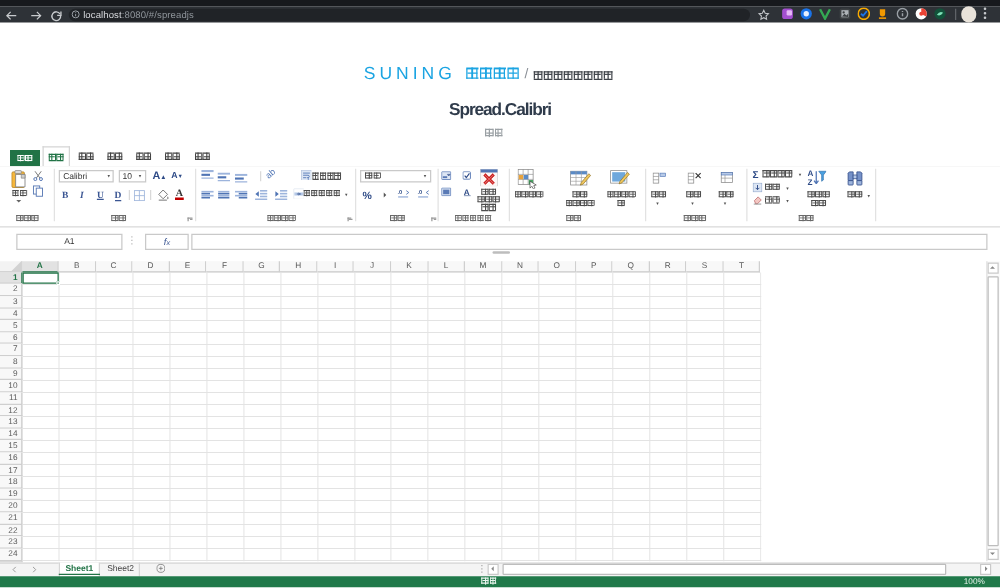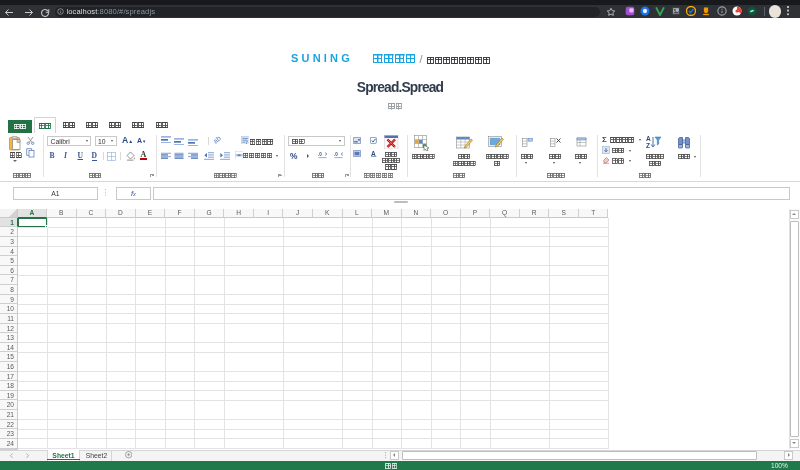--- a/index.html
+++ b/index.html
@@ -68,25 +68,25 @@
       <path d="M7 .7 a6.3 6.3 0 0 1 5.5 9.3 l-5.5-2.7 z" fill="#ea4335"></path>
       <circle cx="7" cy="7" r="2.2" fill="#ea4335"></circle>
     </svg>
 <svg class="abs" style="left:747px;top:6.2px" width="10" height="10" viewBox="0 0 14 14">
       <circle cx="7" cy="7" r="6.3" fill="#12523a"></circle>
       <path d="M3.5 8 q3.5-4.5 7-2 q-3.5 4.5-7 2" fill="#7ee2b8"></path>
     </svg>
 <div class="abs" style="left:763.6px;top:7.4px;width:0.8px;height:8.6px;background:#5f6368"></div>
 <div class="abs" style="left:769px;top:5.4px;width:12.4px;height:12.4px;border-radius:50%;background:#e9e3da"></div>
 <div class="abs" style="left:787.4px;top:6px;width:1.7px;height:1.7px;border-radius:50%;background:#c7cacd;box-shadow:0 3.6px 0 #c7cacd,0 7.2px 0 #c7cacd"></div>
-<div class="abs" style="left:291px;top:51.2px;font-size:11px;line-height:15.5px;font-weight:bold;color:#1ba4e2;letter-spacing:3.2px">SUNING</div>
+<div class="abs" style="left:291px;top:51.2px;font-size:14px;line-height:15.5px;font-weight:normal;color:#1ba4e2;letter-spacing:3.2px">SUNING</div>
 <div class="abs" style="left:372.5px;top:53.6px;font-size:11.4px;line-height:11.4px;color:#1ba4e2"><i class="h"></i><i class="h"></i><i class="h"></i><i class="h"></i></div>
 <div class="abs" style="left:419.5px;top:53.5px;font-size:11px;line-height:11px;color:#8a8f96">/</div>
 <div class="abs" style="left:426.5px;top:56.2px;font-size:8.3px;line-height:8.3px;color:#3f4349"><i class="h"></i><i class="h"></i><i class="h"></i><i class="h"></i><i class="h"></i><i class="h"></i><i class="h"></i><i class="h"></i></div>
-<div class="abs" style="left:0;top:80.2px;width:800px;text-align:center;font-size:13.8px;font-weight:bold;color:#2f3b4b;letter-spacing:-0.85px">Spread.Spread</div>
+<div class="abs" style="left:0;top:80.2px;width:800px;text-align:center;font-size:13.8px;font-weight:bold;color:#2f3b4b;letter-spacing:-0.85px">Spread.Calibri</div>
 <div class="abs" style="left:388px;top:103px;font-size:7.4px;line-height:7.4px;color:#9aa0a4"><i class="h"></i><i class="h"></i></div>
 <div class="abs" style="left:0;top:132.5px;width:800px;height:0.8px;background:#d5d5d5"></div>
 <div class="abs" style="left:7.5px;top:119.5px;width:24.5px;height:13.800000000000011px;background:#217346;color:#fff;font-size:6.6px;display:flex;align-items:center;justify-content:center">
       <i class="h"></i>
       <i class="h"></i>
     </div>
 <div class="abs" style="left:33.7px;top:117.3px;width:22.6px;height:16.000000000000014px;background:#fff;border:0.8px solid #d5d5d5;border-bottom:none;color:#217346;font-size:6.6px;display:flex;align-items:center;justify-content:center">
       <i class="h"></i>
       <i class="h"></i>
     </div>

